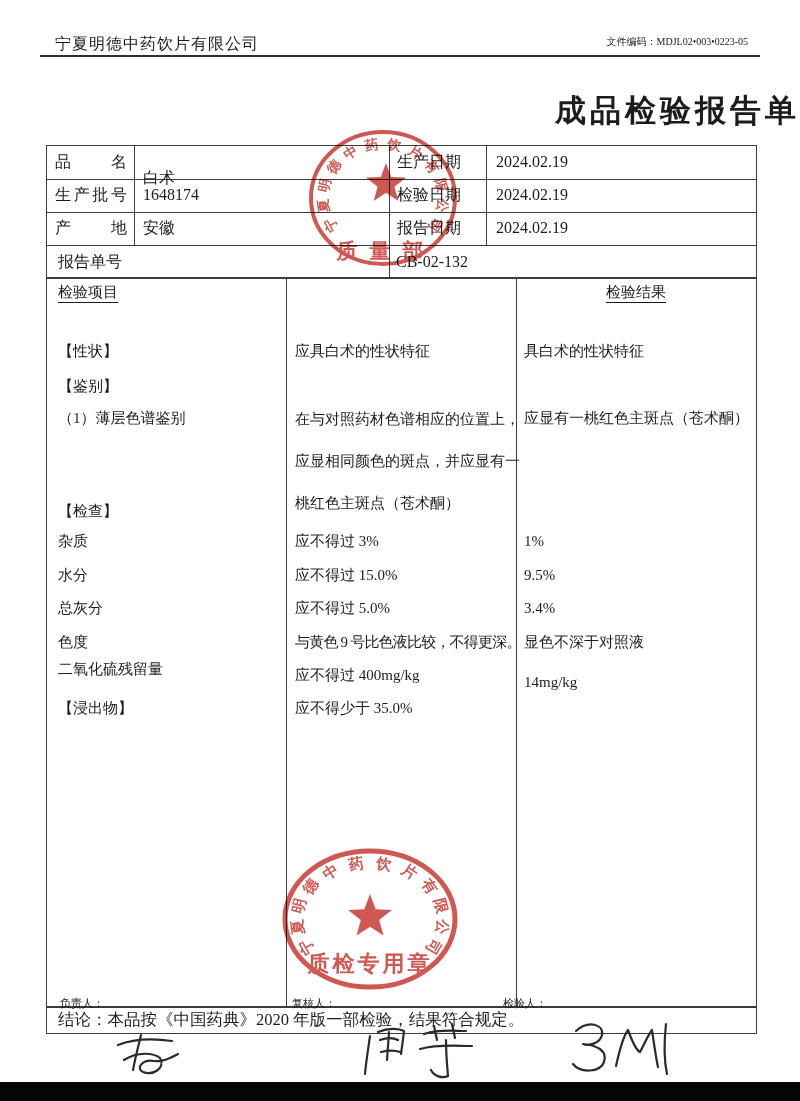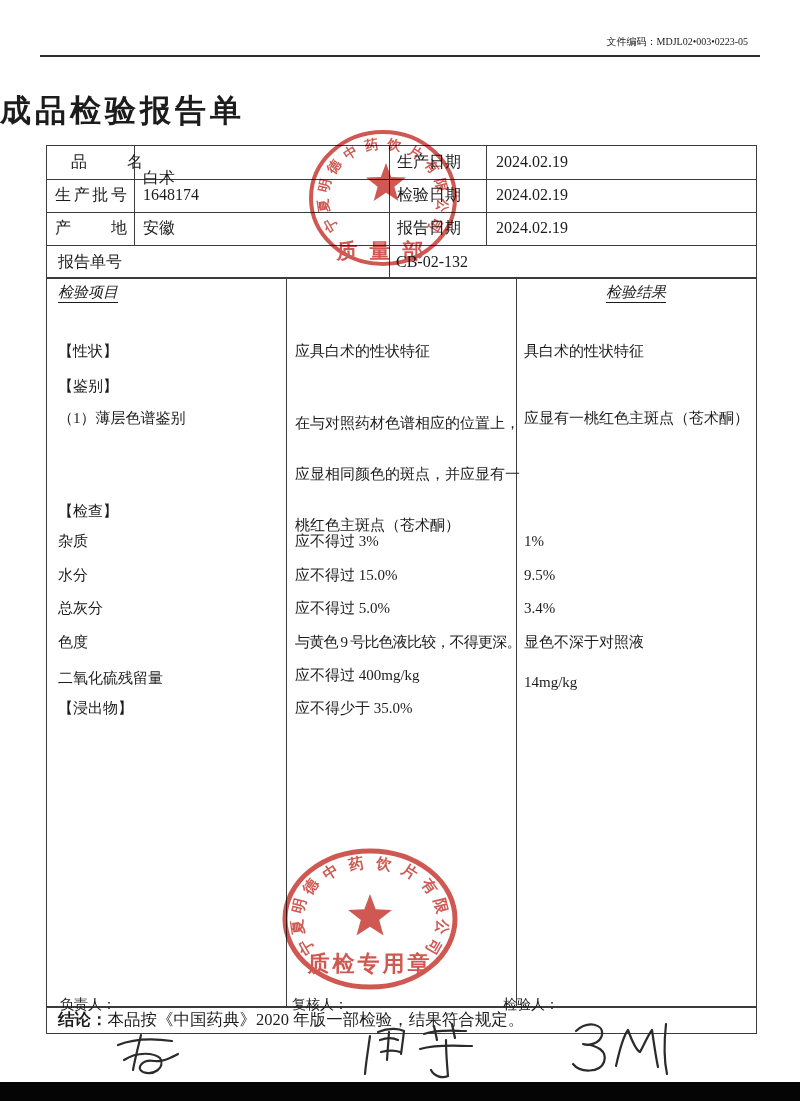--- a/index.html
+++ b/index.html
@@ -3,72 +3,73 @@
 <meta charset="utf-8">
 <style>
   html,body{margin:0;padding:0;background:#fff;}
   .page{position:relative;width:800px;height:1101px;background:#fff;overflow:hidden;
         font-family:"Liberation Serif","DejaVu Serif",serif;color:#1c1c1c;}
   
   .hdr-left{position:absolute;left:55px;top:34px;font-size:16px;letter-spacing:1px;}
   .hdr-right{position:absolute;right:52px;top:35px;font-size:10px;}
   .hdr-rule{position:absolute;left:40px;top:55px;width:720px;height:2px;background:#2e2e2e;}
   
-  .title{position:absolute;left:0;top:90px;width:100%;text-align:left;
+  .title{position:absolute;left:0;top:90px;width:100%;text-align:right;
          font-size:31px;font-weight:bold;letter-spacing:4px;}
   
   .info-table{position:absolute;left:46px;top:145px;width:709px;height:132px;
               border:1px solid #3c3c3c;font-size:16px;}
   .it-hline{position:absolute;left:0;width:100%;height:1px;background:#3c3c3c;}
   .it-vline{position:absolute;top:0;width:1px;background:#3c3c3c;}
   .cell{position:absolute;line-height:20px;white-space:nowrap;}
   .jlabel{width:72px;text-align:justify;text-align-last:justify;}
   
   .main-table{position:absolute;left:46px;top:277px;width:709px;height:729px;
               border:1px solid #3c3c3c;font-size:15px;}
   .mt-vline{position:absolute;top:0;height:100%;width:1px;background:#3c3c3c;}
   .mt-cell{position:absolute;line-height:20px;white-space:nowrap;}
   .mt-std{left:248px;width:228px;}
   .mt-res{left:477px;width:226px;}
   .mt-item{left:11px;width:225px;}
-  .wrap{white-space:normal;line-height:51px;}
-  .u{text-decoration:underline;text-underline-offset:5px;font-style:italic;}
+  .wrap{white-space:normal;line-height:42px;}
+  .u{text-decoration:underline;text-underline-offset:5px;}
   .hcenter{text-align:center;white-space:nowrap;}
   
   .conclusion{position:absolute;left:46px;top:1006px;width:709px;height:26px;
               border:1px solid #3c3c3c;font-size:16.5px;line-height:26px;white-space:nowrap;}
-  .conclusion .lbl{font-weight:bold;margin-left:11px;}
+  .conclusion .lbl{font-weight:normal;margin-left:11px;}
   
-  .signer{position:absolute;font-size:14px;top:996px;white-space:nowrap;}
+  .signer{position:absolute;font-size:11px;top:996px;white-space:nowrap;}
   .sig-svg{position:absolute;}
   .sig-svg path{fill:none;stroke:#2b2b2b;stroke-width:2.2;stroke-linecap:round;stroke-linejoin:round;}
   
   .stamp{position:absolute;mix-blend-mode:multiply;opacity:.88;}
   
   .bottom-bar{position:absolute;left:0;top:1082px;width:800px;height:19px;background:#050505;}
 </style>
 </head>
 <body>
 
 <div class="page">
 
+  <div class="hdr-left">宁夏明德中药饮片有限公司</div>
   <div class="hdr-right"><span>文件编码：</span><span>MDJL02•003•0223-05</span></div>
   <div class="hdr-rule"></div>
 
   <div class="title">成品检验报告单</div>
 
   <div class="info-table">
     <div class="it-hline" style="top:33px"></div>
     <div class="it-hline" style="top:66px"></div>
     <div class="it-hline" style="top:99px"></div>
     <div class="it-vline" style="left:87px;height:99px"></div>
     <div class="it-vline" style="left:342px;height:132px"></div>
     <div class="it-vline" style="left:439px;height:99px"></div>
 
-    <div class="cell jlabel" style="left:24px;top:6px">品名</div>
+    <div class="cell jlabel" style="left:8px;top:6px">品名</div>
     <div class="cell" style="left:96px;top:22px">白术</div>
     <div class="cell" style="left:350px;top:6px">生产日期</div>
     <div class="cell" style="left:449px;top:6px">2024.02.19</div>
 
     <div class="cell jlabel" style="left:8px;top:39px">生产批号</div>
     <div class="cell" style="left:96px;top:39px">1648174</div>
     <div class="cell" style="left:350px;top:39px">检验日期</div>
     <div class="cell" style="left:449px;top:39px">2024.02.19</div>
 
     <div class="cell jlabel" style="left:8px;top:72px">产地</div>
@@ -108,21 +109,21 @@
     <div class="mt-cell mt-res" style="top:287px">9.5%</div>
 
     <div class="mt-cell mt-item" style="top:320px">总灰分</div>
     <div class="mt-cell mt-std" style="top:320px">应不得过 5.0%</div>
     <div class="mt-cell mt-res" style="top:320px">3.4%</div>
 
     <div class="mt-cell mt-item" style="top:354px">色度</div>
     <div class="mt-cell mt-std" style="top:354px;letter-spacing:-0.8px">与黄色 9 号比色液比较，不得更深。</div>
     <div class="mt-cell mt-res" style="top:354px">显色不深于对照液</div>
 
-    <div class="mt-cell mt-item" style="top:390px">二氧化硫残留量</div>
+    <div class="mt-cell mt-item" style="top:381px">二氧化硫残留量</div>
     <div class="mt-cell mt-std" style="top:387px">应不得过 400mg/kg</div>
     <div class="mt-cell mt-res" style="top:394px">14mg/kg</div>
 
     <div class="mt-cell mt-item" style="top:420px">【浸出物】</div>
     <div class="mt-cell mt-std" style="top:420px">应不得少于 35.0%</div>
   </div>
 
   <div class="conclusion">
     <span class="lbl">结论：</span><span>本品按《中国药典》2020 年版一部检验，结果符合规定。</span>
   </div>

